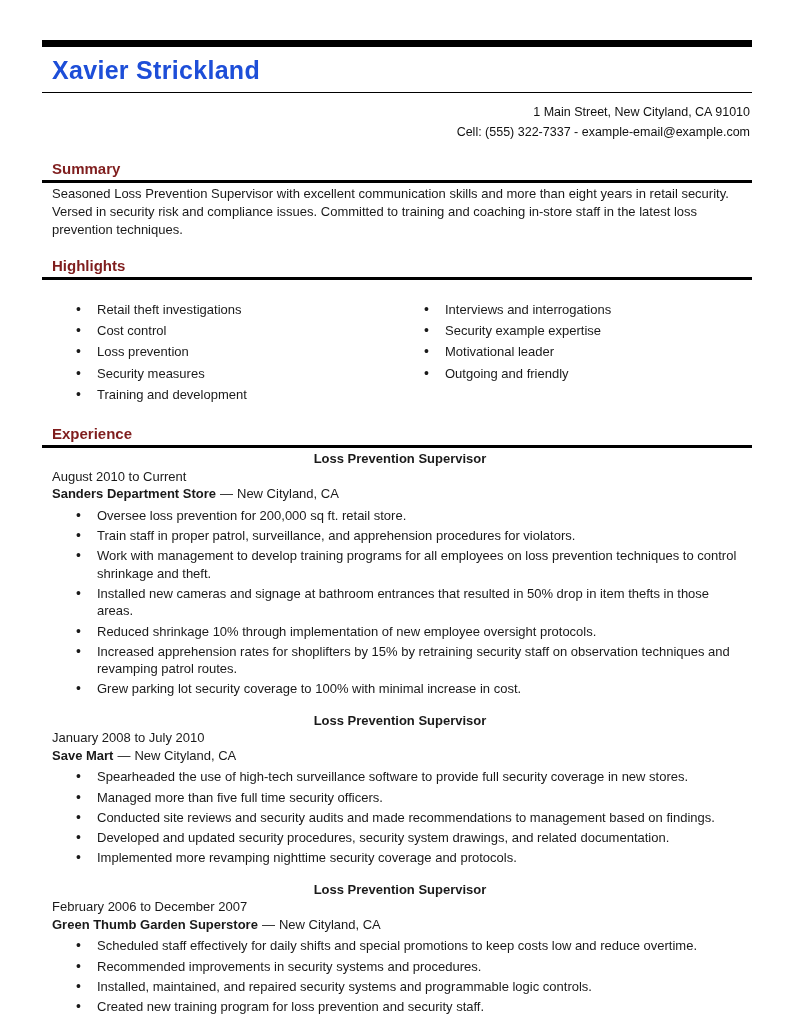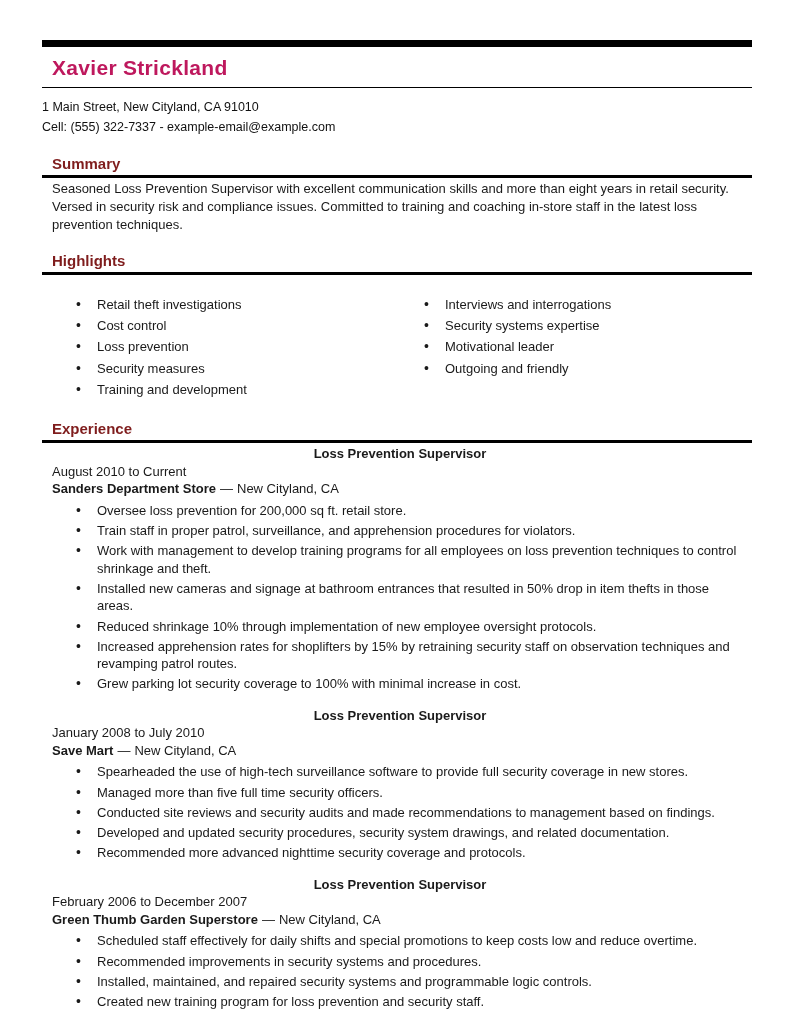--- a/index.html
+++ b/index.html
@@ -11,29 +11,29 @@
   }
   .page {
     width:800px;
     min-height:1035px;
     margin:0 auto;
     background:#ffffff;
     padding:40px 48px 40px 42px;
   }
   .top-bar { height:7px; background:#000; }
   .name {
-    font-size:21px;
+    font-size:25px;
     font-weight:bold;
     letter-spacing:0.3px;
     padding:9px 0 7px 10px;
-    color:#be185d;
+    color:#1d4ed8;
   }
   .thin-rule { border-top:1px solid #000; }
   .contact-block {
-    text-align:left;
+    text-align:right;
     font-size:12.5px;
     line-height:1.6;
     padding:9px 2px 10px 0;
     color:#111;
   }
   .section { margin-top:4px; }
   .section-heading {
     font-size:15px;
     font-weight:bold;
     color:#7f1d1d;
@@ -109,21 +109,21 @@
       <div class="highlights-cols">
         <ul class="bullets">
           <li>Retail theft investigations</li>
           <li>Cost control</li>
           <li>Loss prevention</li>
           <li>Security measures</li>
           <li>Training and development</li>
         </ul>
         <ul class="bullets">
           <li>Interviews and interrogations</li>
-          <li>Security systems expertise</li>
+          <li>Security example expertise</li>
           <li>Motivational leader</li>
           <li>Outgoing and friendly</li>
         </ul>
       </div>
     </div>
   </div>
 
   <div class="section">
     <div class="section-heading">Experience</div>
     <div class="section-rule"></div>
@@ -150,21 +150,21 @@
         <div class="job-title">Loss Prevention Supervisor</div>
         <div class="job-dates">January 2008 to July 2010</div>
         <div class="job-company-line">
           <span class="job-company">Save Mart</span><span class="job-dash">—</span><span>New Cityland, CA</span>
         </div>
         <ul class="bullets">
           <li>Spearheaded the use of high-tech surveillance software to provide full security coverage in new stores.</li>
           <li>Managed more than five full time security officers.</li>
           <li>Conducted site reviews and security audits and made recommendations to management based on findings.</li>
           <li>Developed and updated security procedures, security system drawings, and related documentation.</li>
-          <li>Recommended more advanced nighttime security coverage and protocols.</li>
+          <li>Implemented more revamping nighttime security coverage and protocols.</li>
         </ul>
       </div>
 
       <div class="job">
         <div class="job-title">Loss Prevention Supervisor</div>
         <div class="job-dates">February 2006 to December 2007</div>
         <div class="job-company-line">
           <span class="job-company">Green Thumb Garden Superstore</span><span class="job-dash">—</span><span>New Cityland, CA</span>
         </div>
         <ul class="bullets">

